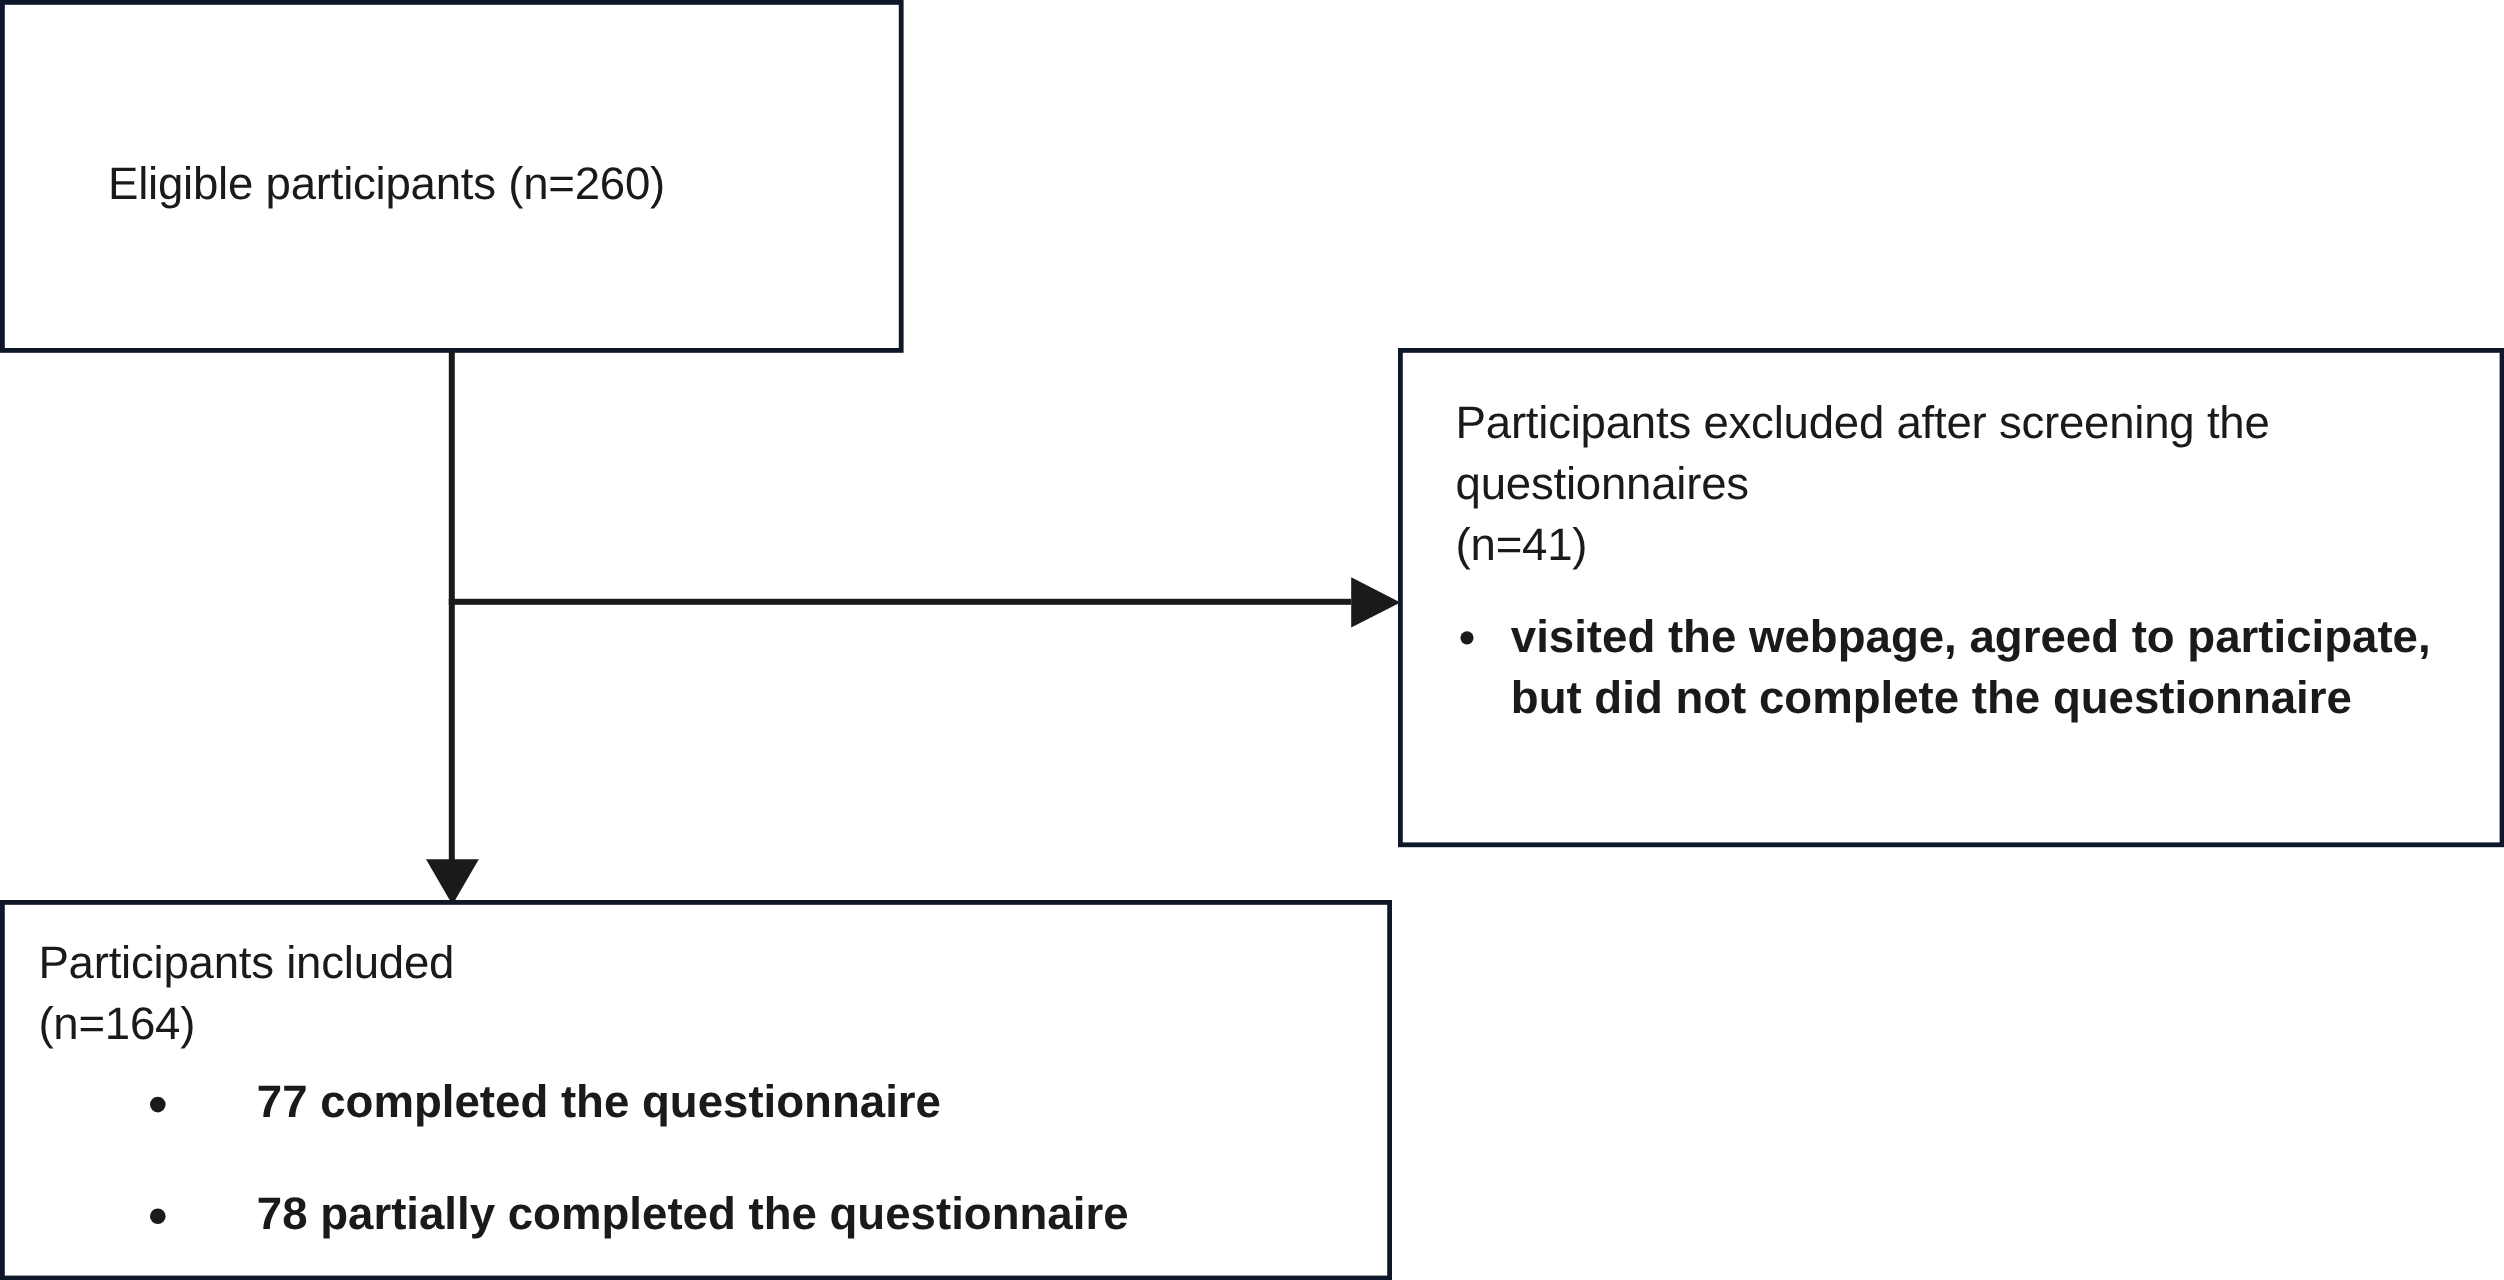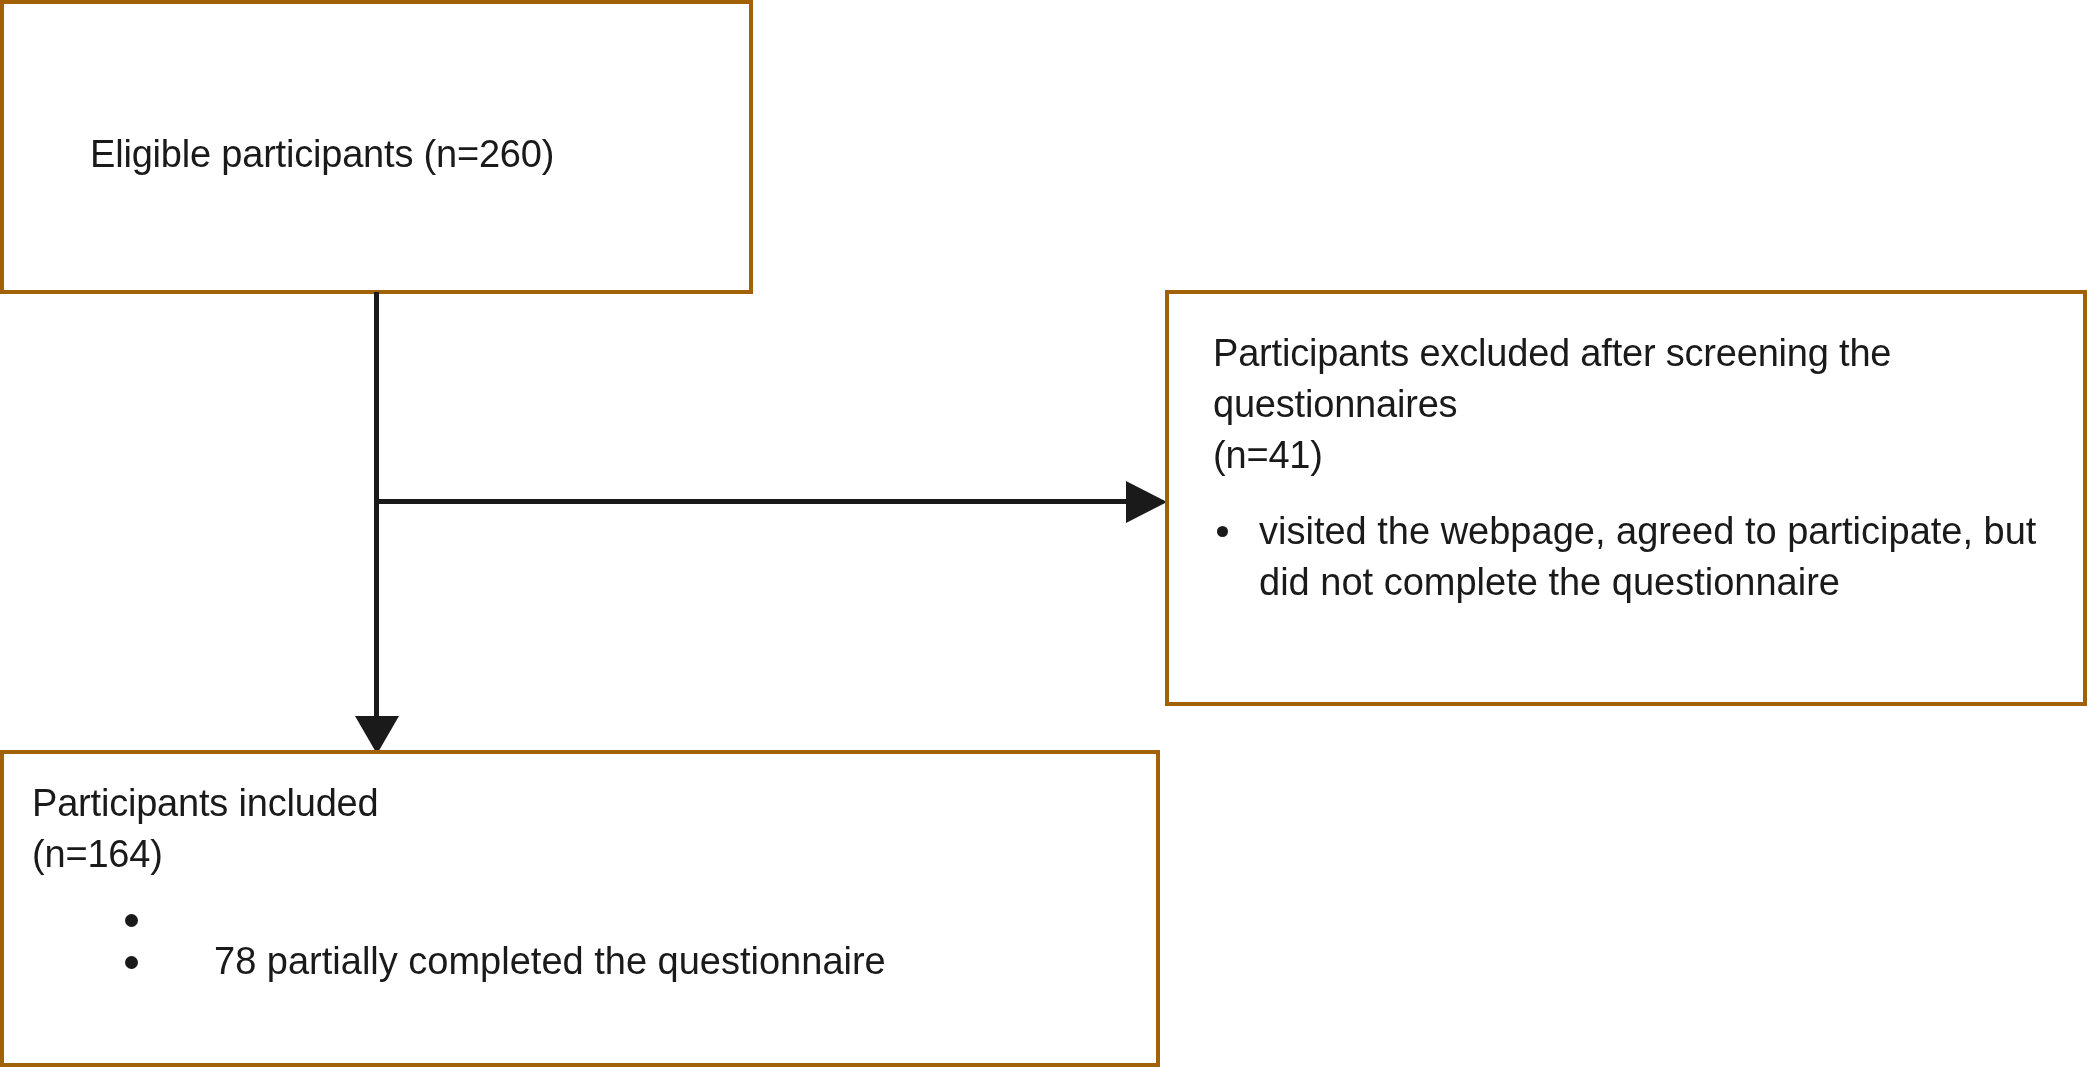--- a/index.html
+++ b/index.html
@@ -14,21 +14,21 @@
   #canvas {
     position: relative;
     width: 2087px;
     height: 1067px;
     background: #ffffff;
     overflow: hidden;
   }
   .node-box {
     position: absolute;
     box-sizing: border-box;
-    border: 4px solid #a16207;
+    border: 4px solid #0f172a;
     background: #ffffff;
     padding-left: 48px;
   }
   #box-eligible {
     left: 0px;
     top: 0px;
     width: 753px;
     height: 294px;
   }
   #box-excluded {
@@ -62,20 +62,21 @@
     left: 44px;
     top: 34px;
     width: 860px;
   }
   
   .bullet-list {
     position: absolute;
     margin: 0;
     padding: 0;
     list-style: none;
+    font-weight: bold;
   }
   #excluded-bullets {
     left: 44px;
     top: 212px;
     width: 860px;
   }
   #excluded-bullets li {
     position: relative;
     padding-left: 46px;
     font-size: 38px;
@@ -181,20 +182,21 @@
       </li>
     </ul>
   </div>
 
   <div class="node-box" id="box-included">
     <div class="node-text" id="included-label">Participants included
 (n=164)</div>
     <ul class="bullet-list" id="included-bullets">
       <li>
         <span class="bullet-dot"></span>
+        <span>77 completed the questionnaire</span>
       </li>
       <li>
         <span class="bullet-dot"></span>
         <span>78 partially completed the questionnaire</span>
       </li>
     </ul>
   </div>
 
 </div>
 

